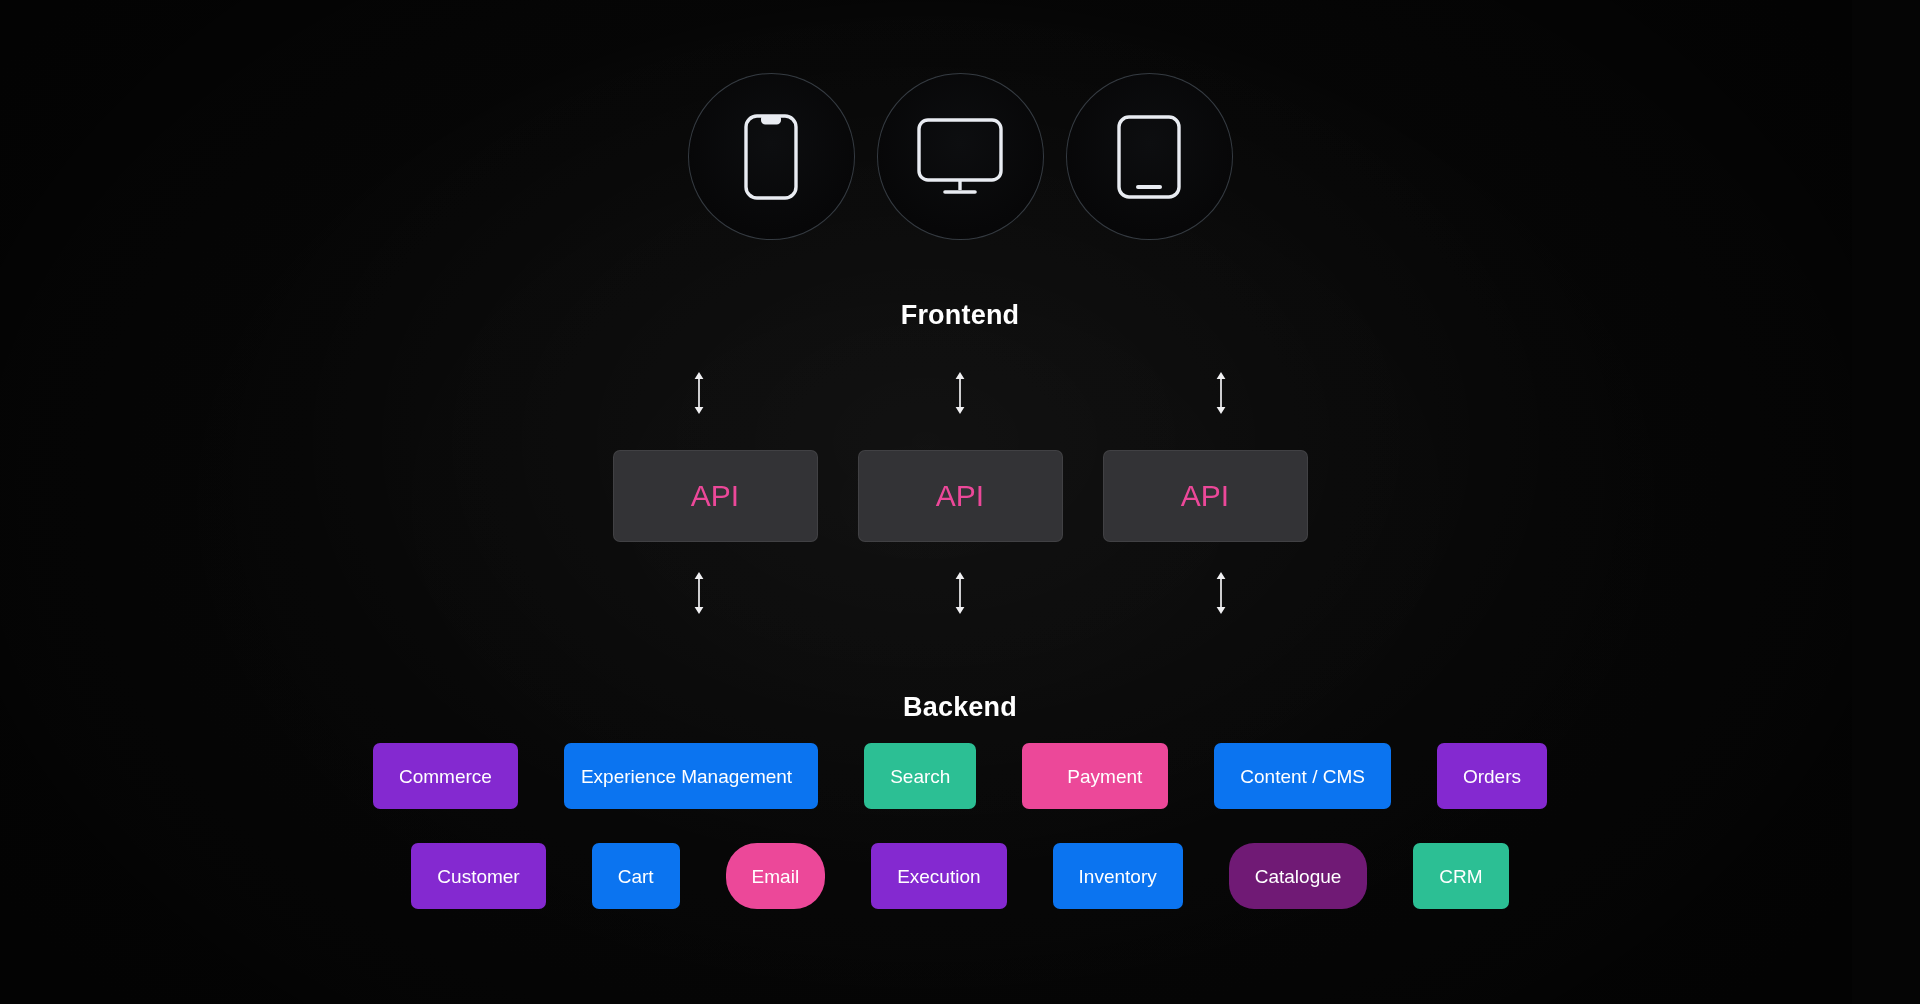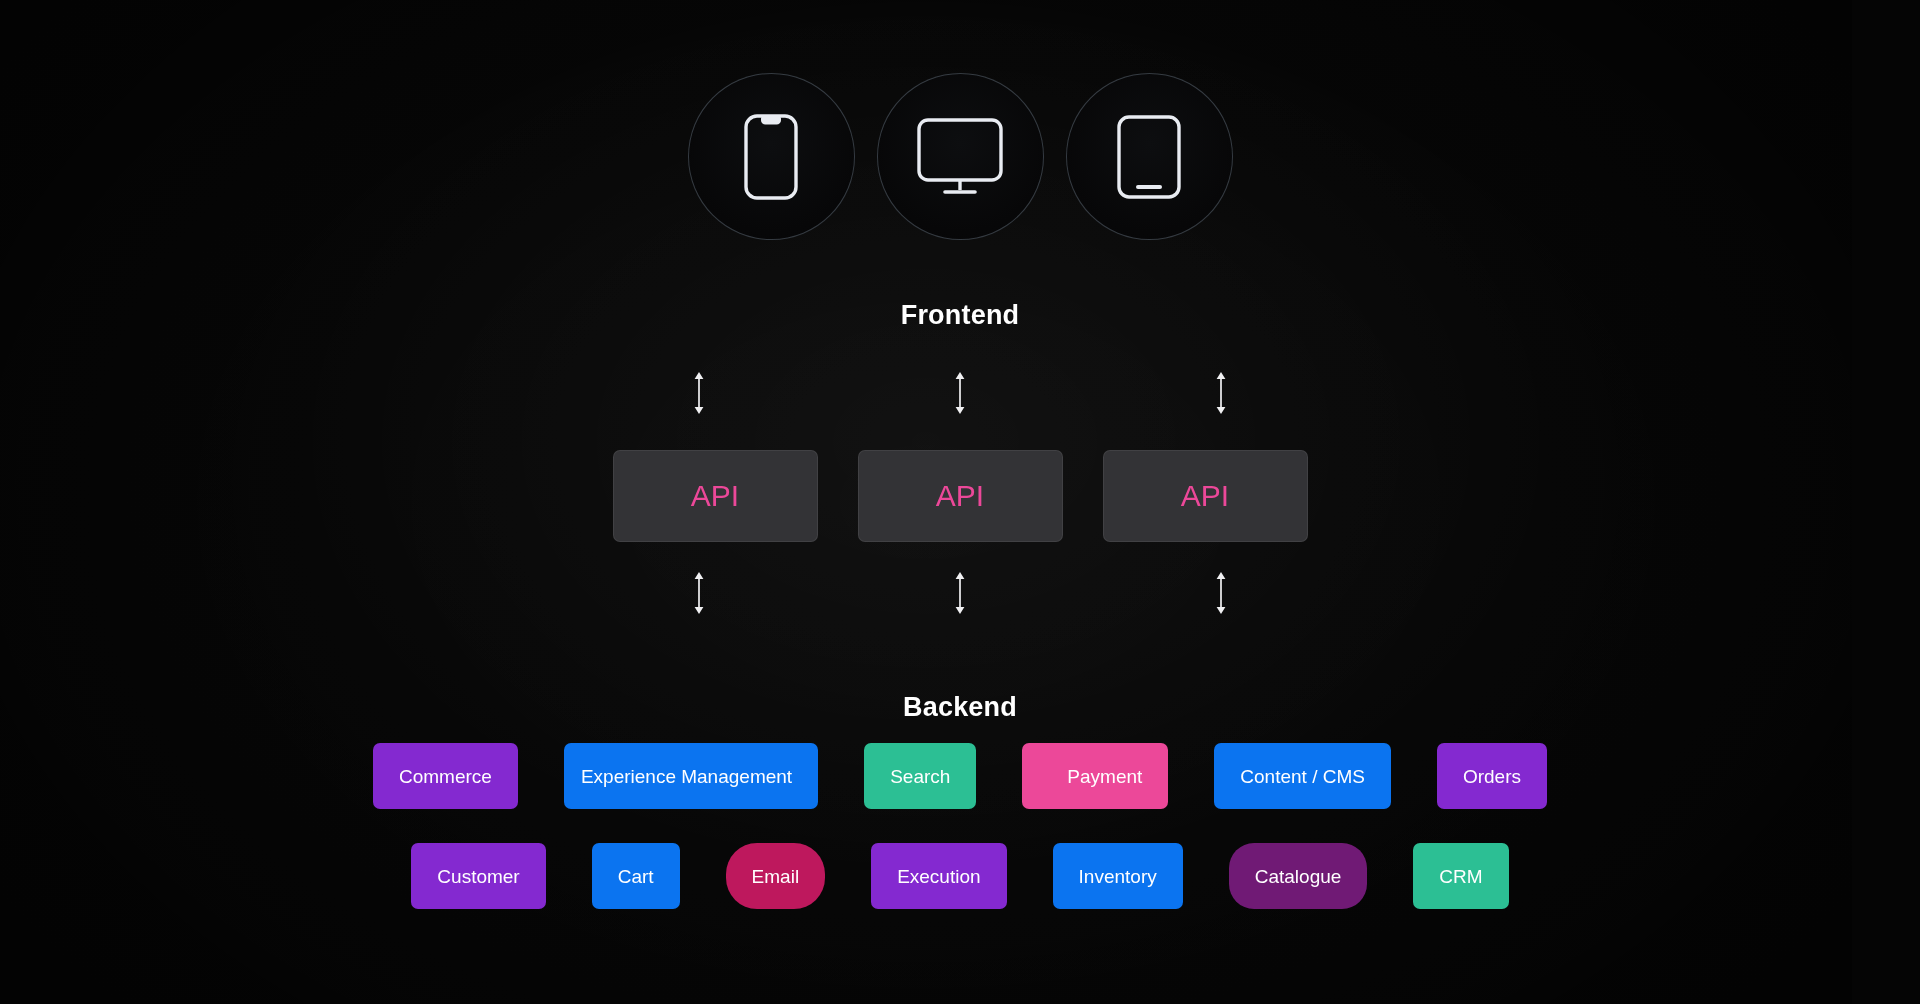--- a/index.html
+++ b/index.html
@@ -243,20 +243,20 @@
     <div class="tag" style="background-color: rgb(11, 116, 240); padding-left: 17px;">Experience Management</div>
     <div class="tag" style="background-color: rgb(44, 191, 148);">Search</div>
     <div class="tag" style="background-color: #ec4899; padding-left: 45px;">Payment</div>
     <div class="tag" style="background-color: rgb(11, 116, 240);">Content / CMS</div>
     <div class="tag" style="background-color: rgb(132, 41, 208);">Orders</div>
   </div>
 
   <div class="tag-row tag-row-2">
     <div class="tag" style="background-color: rgb(132, 41, 208);">Customer</div>
     <div class="tag" style="background-color: rgb(11, 116, 240);">Cart</div>
-    <div class="tag" style="background-color: #be185d; border-radius: 31px;">Email</div>
+    <div class="tag" style="background-color: #ec4899; border-radius: 31px;">Email</div>
     <div class="tag" style="background-color: rgb(132, 41, 208);">Execution</div>
     <div class="tag" style="background-color: rgb(11, 116, 240);">Inventory</div>
     <div class="tag" style="background-color: #701a75; border-radius: 25px;">Catalogue</div>
     <div class="tag" style="background-color: rgb(44, 191, 148);">CRM</div>
   </div>
 
 </div>
 
 </body></html>

